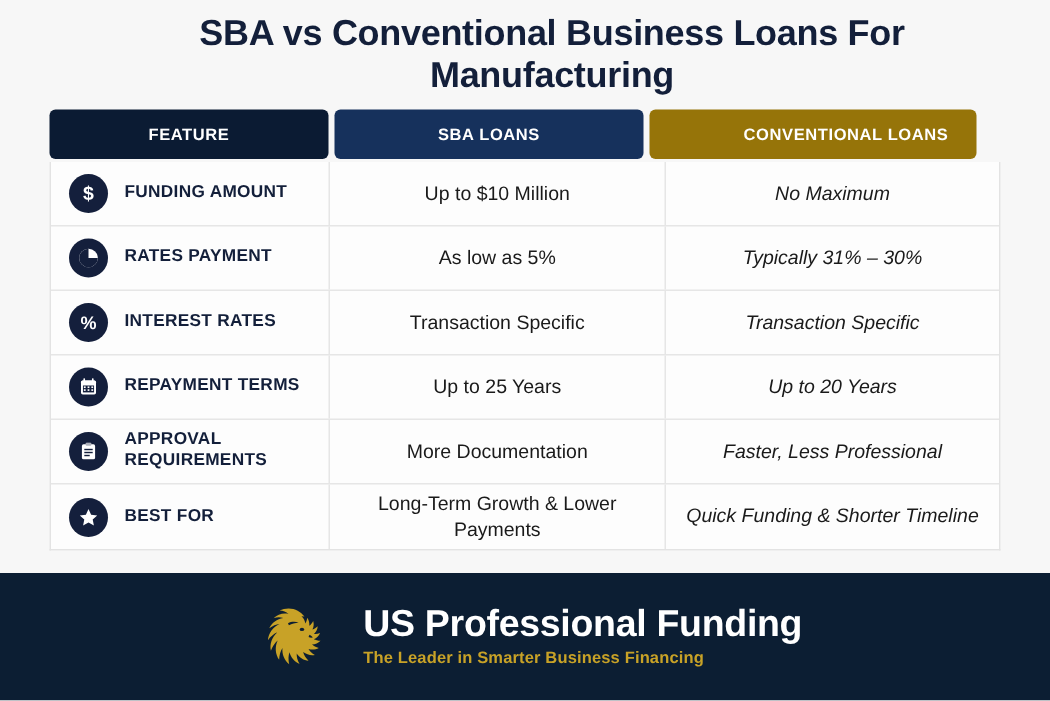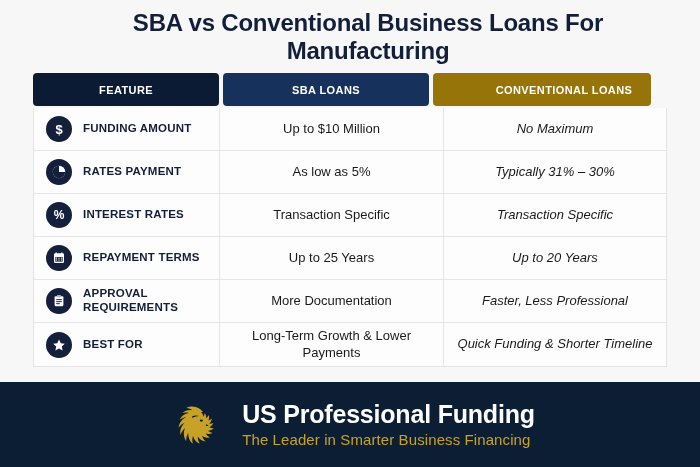--- a/index.html
+++ b/index.html
@@ -140,22 +140,22 @@
   .logo-name {
     color: #ffffff;
     font-size: 25px;
     font-weight: bold;
     letter-spacing: -0.2px;
     line-height: 1;
   }
 
   .logo-tagline {
     color: #c8a227;
-    font-size: 15px;
-    font-weight: normal;
+    font-size: 11px;
+    font-weight: bold;
     letter-spacing: 0.1px;
     margin-top: 4px;
   }
 </style>
 </head>
 <body>
 
 <div class="title">SBA vs Conventional Business Loans For Manufacturing</div>
 
 <div class="table-wrap">

